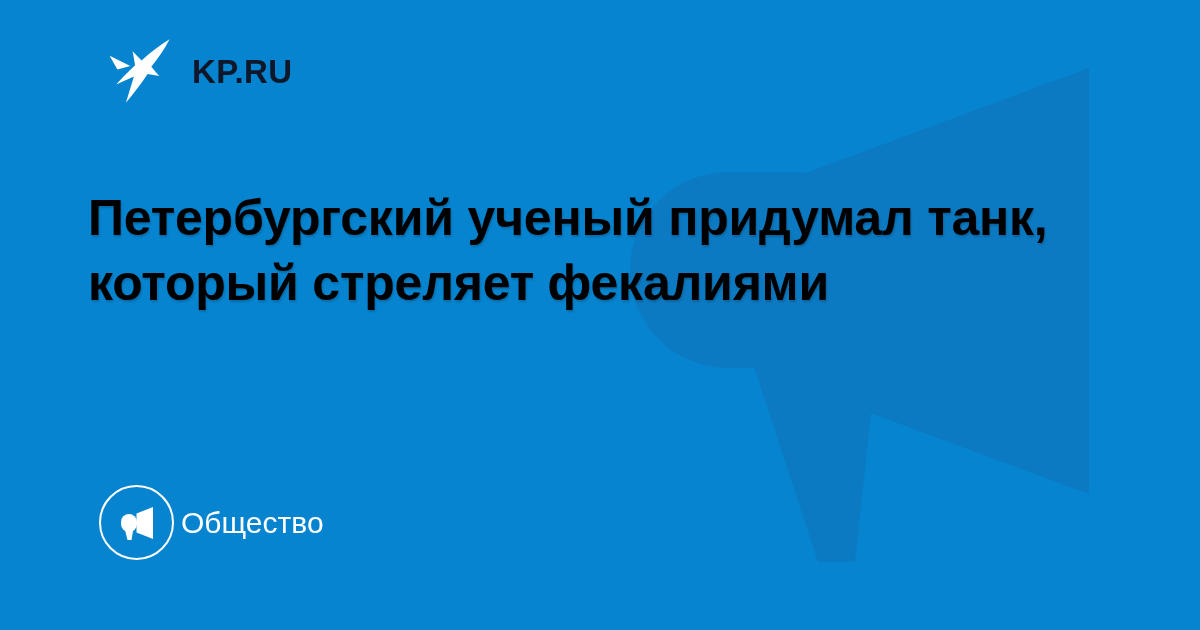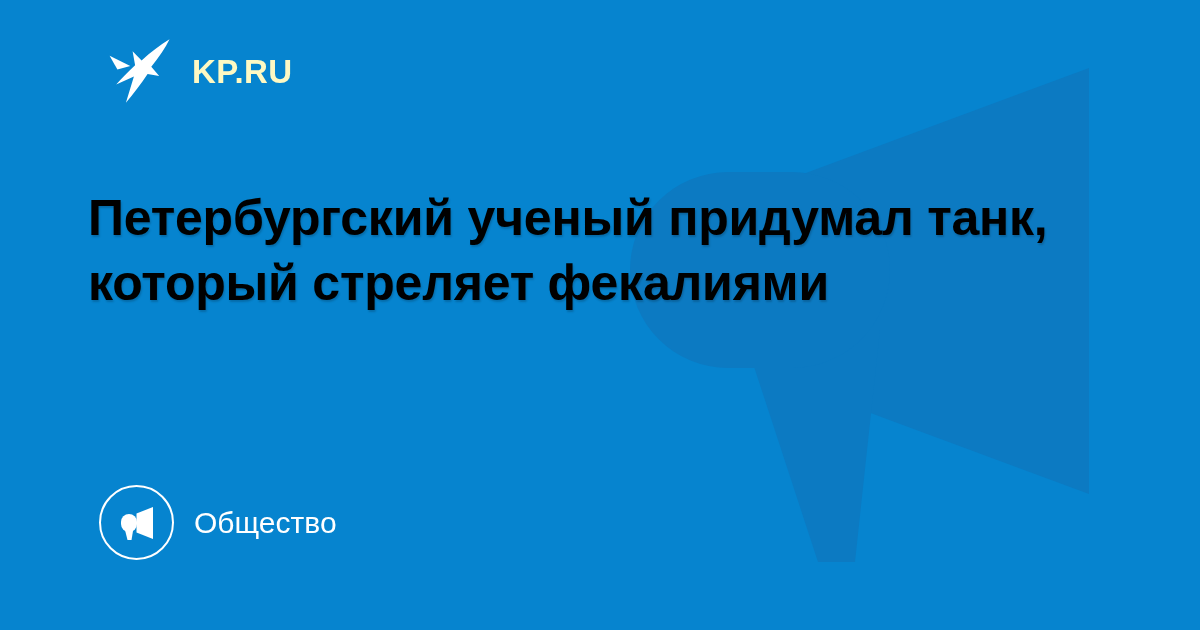--- a/index.html
+++ b/index.html
@@ -40,21 +40,21 @@
     gap: 22px;
     z-index: 3;
   }
   .brand-mark {
     width: 62px;
     height: 66px;
     display: block;
     flex: 0 0 auto;
   }
   .brand-text {
-    color: #fef9c3;
+    color: #0f172a;
     font-size: 33px;
     font-weight: 700;
     letter-spacing: 0.4px;
     line-height: 1;
     white-space: nowrap;
   }
 
   
   .headline {
     position: absolute;
@@ -71,21 +71,21 @@
     z-index: 3;
   }
 
   
   .rubric {
     position: absolute;
     left: 99px;
     top: 485px;
     display: flex;
     align-items: center;
-    gap: 20px;
+    gap: 7px;
     z-index: 3;
   }
   .rubric-icon-wrap {
     width: 75px;
     height: 75px;
     border-radius: 50%;
     border: 2px solid #ffffff;
     display: flex;
     align-items: center;
     justify-content: center;

